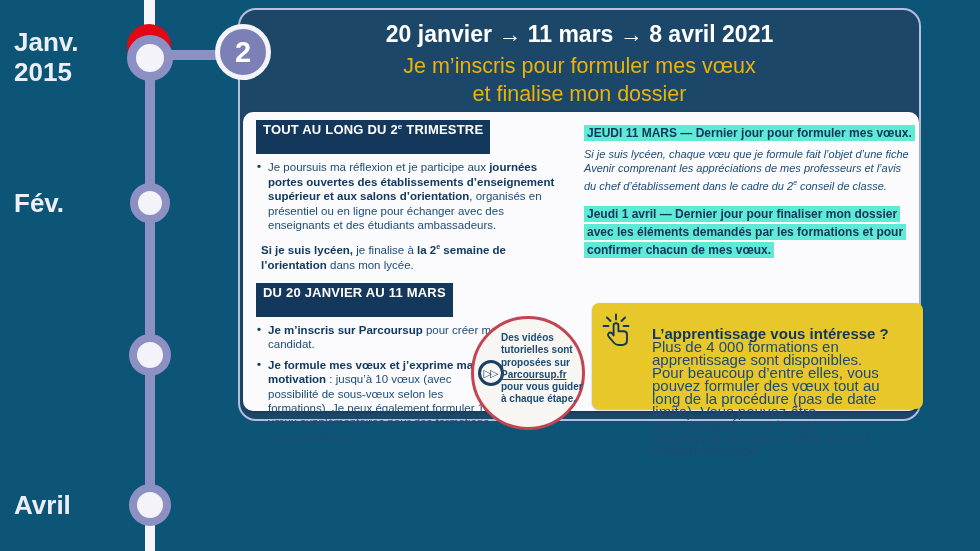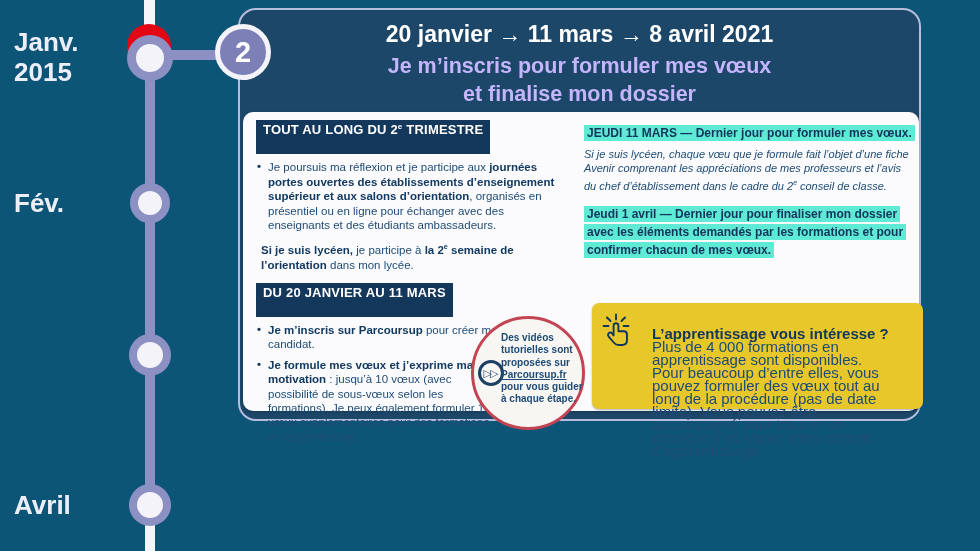--- a/index.html
+++ b/index.html
@@ -32,21 +32,21 @@
     box-sizing:border-box; background:#7c80b6; border:5px solid #f4f3f9; border-radius:50%;
     color:#ffffff; font-size:29px; font-weight:bold; display:flex;
     align-items:center; justify-content:center; z-index:7; }
   
   .panel { position:absolute; left:238px; top:8px; width:683px; height:413px;
     box-sizing:border-box; background:#1c4769; border:2px solid #b6bddd;
     border-radius:18px; z-index:2; }
   .hdr-dates { position:absolute; left:0; right:0; top:11px; text-align:center;
     color:#ffffff; font-size:23px; font-weight:bold; }
   .hdr-title { position:absolute; left:0; right:0; top:43px; text-align:center;
-    color:#c4b5fd; font-size:21.5px; font-weight:bold; line-height:27.5px; }
+    color:#eab308; font-size:21.5px; font-weight:normal; line-height:27.5px; }
   .card { position:absolute; left:243px; top:112px; width:676px; height:299px;
     background:#fbfbfd; border-radius:10px; z-index:4;
     box-shadow:0 1px 3px rgba(0,0,0,.25); }
   
   .badge { display:inline-block; color:#ffffff; font-size:13px; font-weight:bold;
     padding:2px 7px 17px 7px; letter-spacing:.2px; }
   .badge-navy  { background:#14375c; }
   .badge-slate { background:#5f7590; }
   
   .left-col { position:absolute; left:256px; top:120px; width:306px; z-index:5; }
@@ -129,21 +129,21 @@
     </div>
   </div>
 
   <div class="card"></div>
 
   <div class="left-col">
     <span class="badge badge-navy"><span>TOUT AU LONG DU 2</span><sup>e</sup><span> TRIMESTRE</span></span>
 
     <div class="txt bullet"><span>Je poursuis ma réflexion et je participe aux </span><b>journées portes ouvertes des établissements d’enseignement supérieur et aux salons d’orientation</b><span>, organisés en présentiel ou en ligne pour échanger avec des enseignants et des étudiants ambassadeurs.</span></div>
 
-    <div class="txt lyceen"><b>Si je suis lycéen,</b><span> je participe à </span><b><span>la 2</span><sup>e</sup><span> semaine de l’orientation</span></b><span> dans mon lycée.</span></div>
+    <div class="txt lyceen"><b>Si je suis lycéen,</b><span> je finalise à </span><b><span>la 2</span><sup>e</sup><span> semaine de l’orientation</span></b><span> dans mon lycée.</span></div>
 
     <div class="mt11">
       <span class="badge badge-navy">DU 20 JANVIER AU 11 MARS</span>
     </div>
 
     <div class="txt bullet"><b>Je m’inscris sur Parcoursup</b><span> pour créer mon dossier candidat.</span></div>
 
     <div class="txt bullet narrow"><b>Je formule mes vœux et j’exprime ma motivation</b><span> : jusqu’à 10 vœux (avec possibilité de sous-vœux selon les formations). Je peux également formuler 10 vœux supplémentaires pour des formations en apprentissage.</span></div>
   </div>
 

